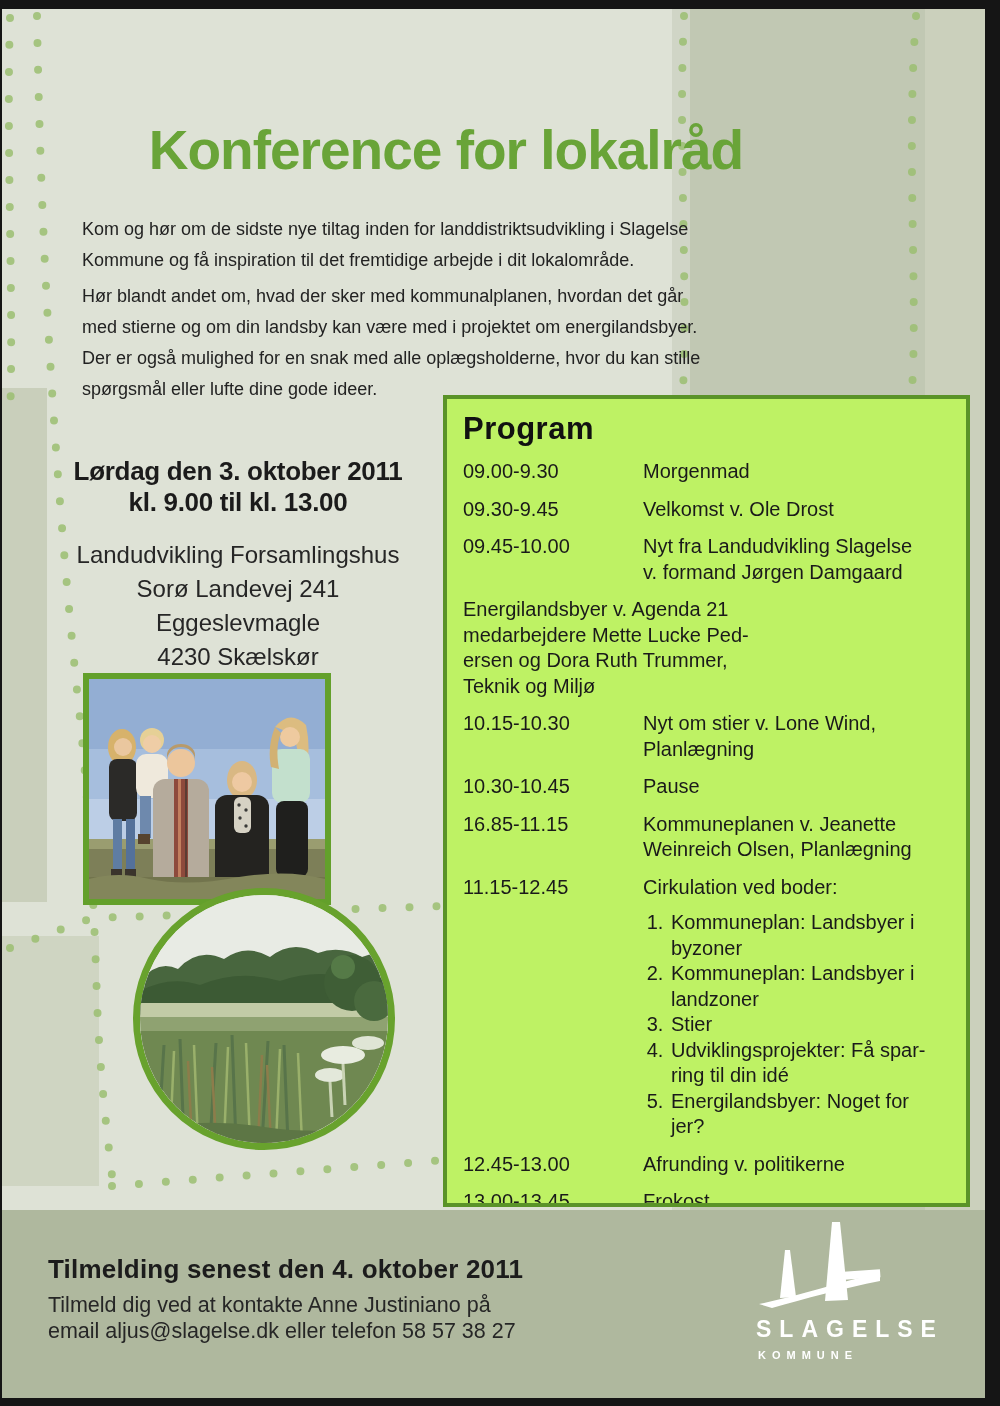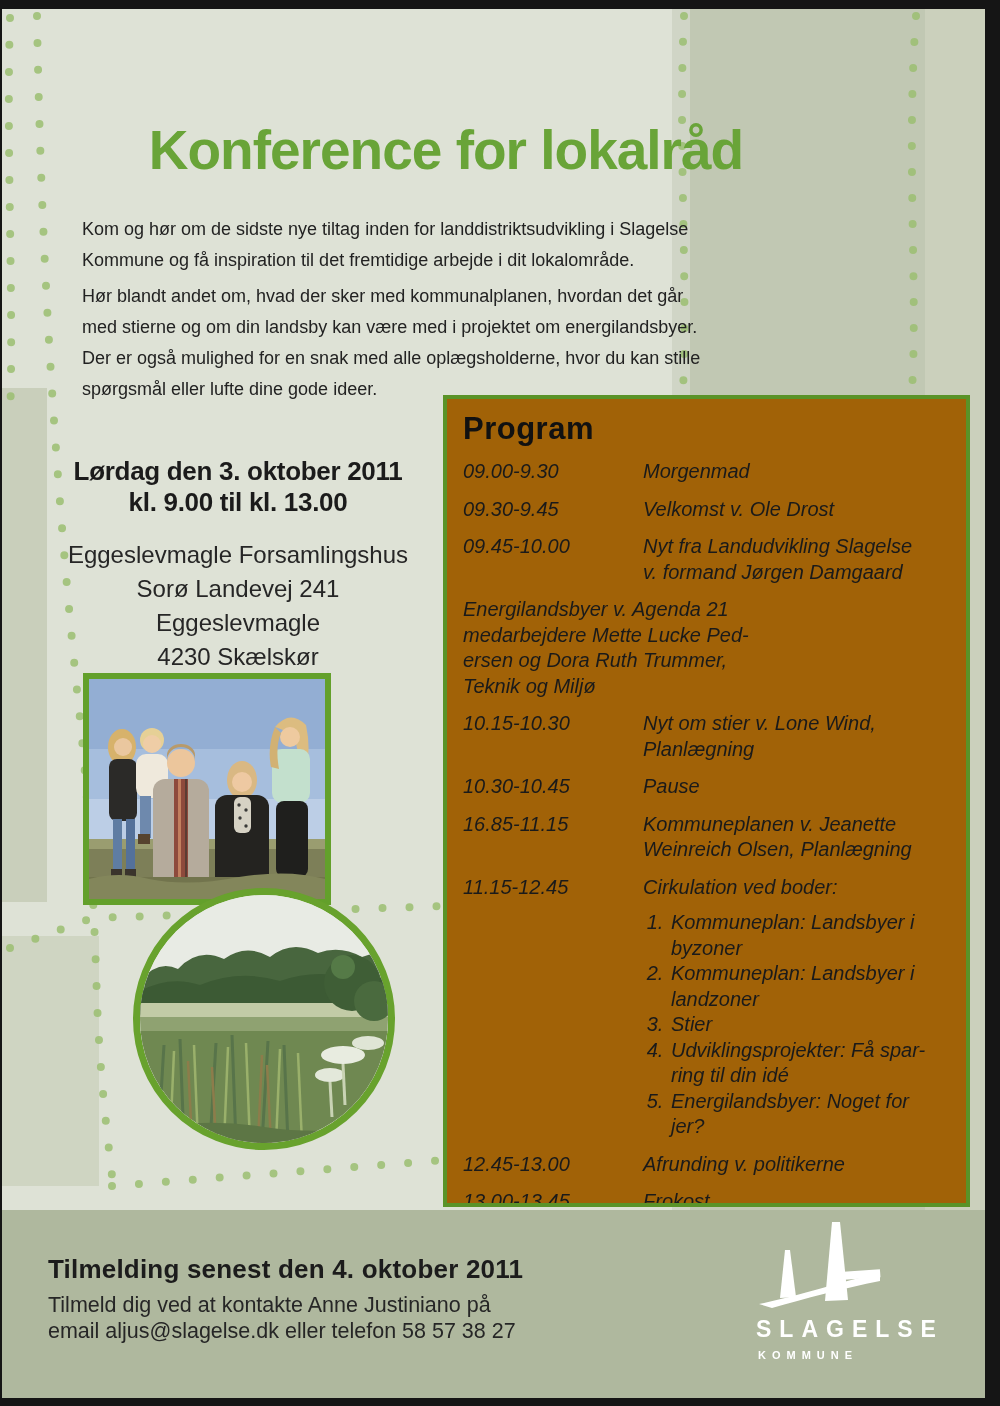--- a/index.html
+++ b/index.html
@@ -28,26 +28,26 @@
   .title{left:0;top:118px;width:892px;text-align:center;z-index:5;
     color:#69a438;font-size:55px;font-weight:bold;letter-spacing:-1px;}
   .para{left:82px;width:862px;z-index:5;font-size:18px;line-height:31px;
     white-space:pre-line;color:#222;}
   .para1{top:214px;}
   .para2{top:281px;}
   .date-block{left:28px;top:456px;width:420px;text-align:center;z-index:5;}
   .date-h{font-size:26px;font-weight:bold;line-height:31px;letter-spacing:-0.3px;color:#1b1b1b;}
   .venue{margin-top:20px;font-size:24px;line-height:34px;color:#262626;}
   
-  .program-box{left:443px;top:395px;width:527px;height:812px;background:#a16207;
+  .program-box{left:443px;top:395px;width:527px;height:812px;background:#bef264;
     border:4px solid #5a9328;box-sizing:border-box;z-index:10;
     padding:12px 16px 8px 16px;overflow:hidden;}
   .program-title{font-size:31px;font-weight:bold;letter-spacing:0.5px;color:#111;
     margin:0 0 12px 0;}
-  .prog-row{display:flex;margin-bottom:12px;font-style:italic;font-size:20px;
+  .prog-row{display:flex;margin-bottom:12px;font-size:20px;
     line-height:25.5px;color:#1a1a1a;}
   .prog-time{width:180px;flex:none;}
   .prog-desc{flex:1;}
   .prog-desc .dtext{white-space:pre-line;display:block;}
   .prog-desc ol{margin:10px 0 0 0;padding-left:26px;}
   .prog-desc ol li{white-space:pre-line;margin:0;padding-left:2px;}
   
   .photo-family{left:83px;top:673px;width:236px;height:220px;border:6px solid #63a02b;
     z-index:6;background:#9db8d8;overflow:hidden;}
   .photo-circle{left:133px;top:888px;width:248px;height:248px;border:7px solid #68a22d;
@@ -89,21 +89,21 @@
 Kommune og få inspiration til det fremtidige arbejde i dit lokalområde.</div>
 <div class="abs para para2">Hør blandt andet om, hvad der sker med kommunalplanen, hvordan det går
 med stierne og om din landsby kan være med i projektet om energilandsbyer.
 Der er også mulighed for en snak med alle oplægsholderne, hvor du kan stille
 spørgsmål eller lufte dine gode ideer.</div>
 
 <div class="abs date-block">
   <div class="date-h">Lørdag den 3. oktober 2011</div>
   <div class="date-h">kl. 9.00 til kl. 13.00</div>
   <div class="venue">
-    <div>Eggeslevmagle Forsamlingshus</div>
+    <div>Landudvikling Forsamlingshus</div>
     <div>Sorø Landevej 241</div>
     <div>Eggeslevmagle</div>
     <div>4230 Skælskør</div>
   </div>
 </div>
 
 <div class="abs program-box">
   <div class="program-title">Program</div>
   <div>
       <div class="prog-row">

